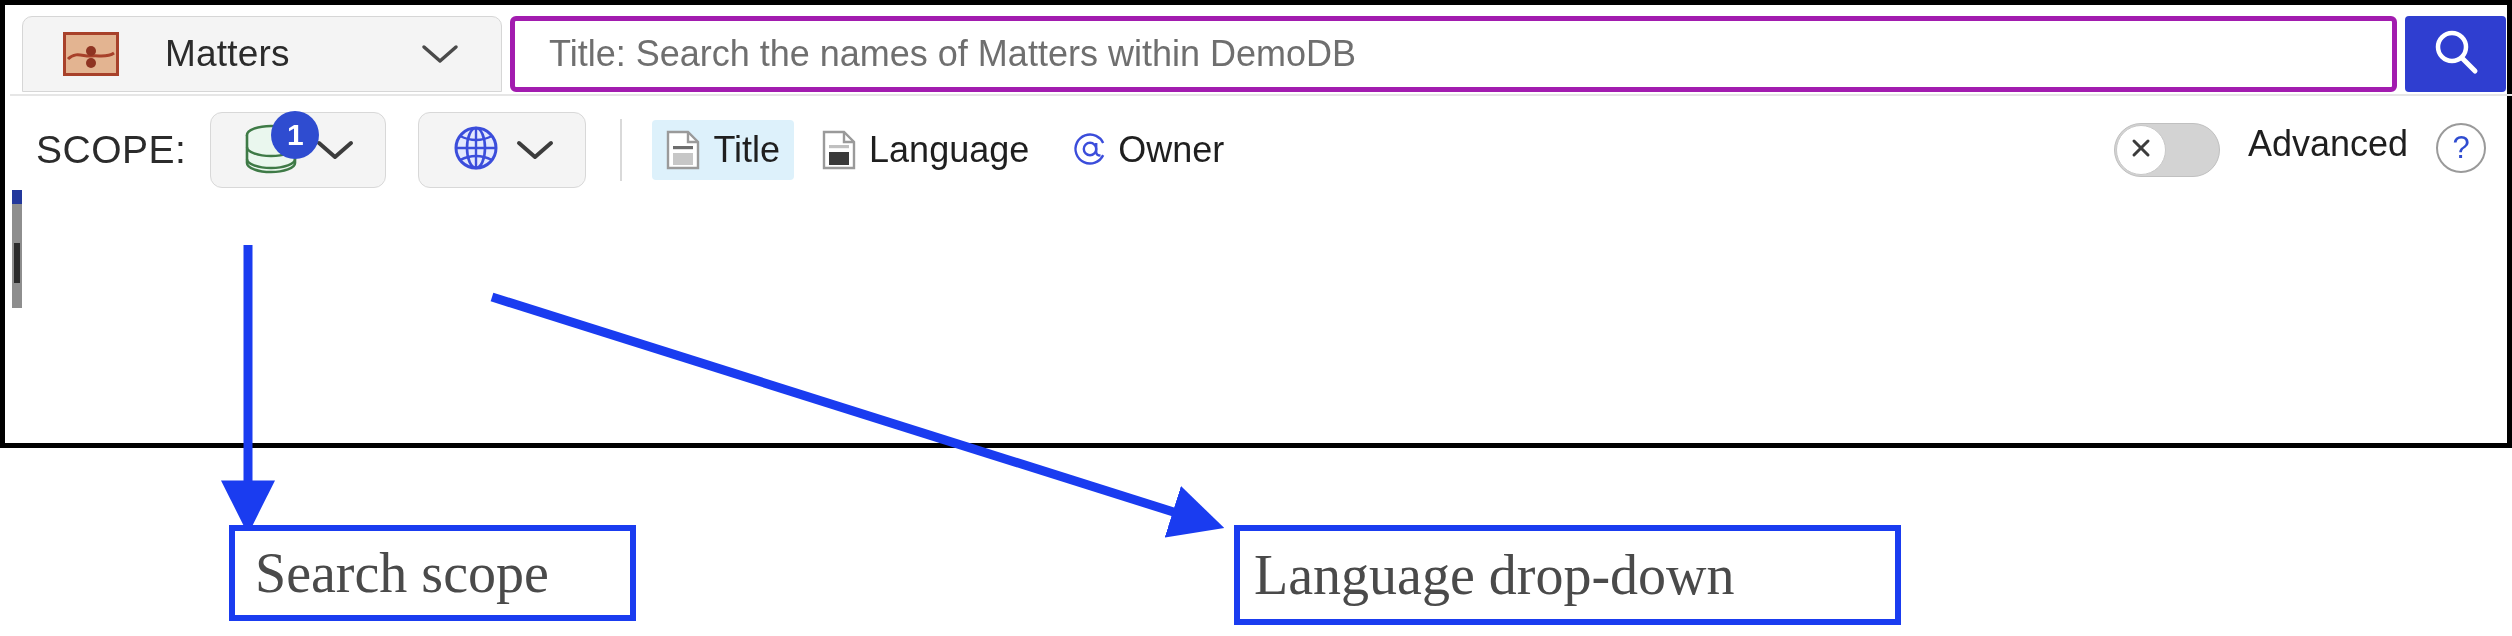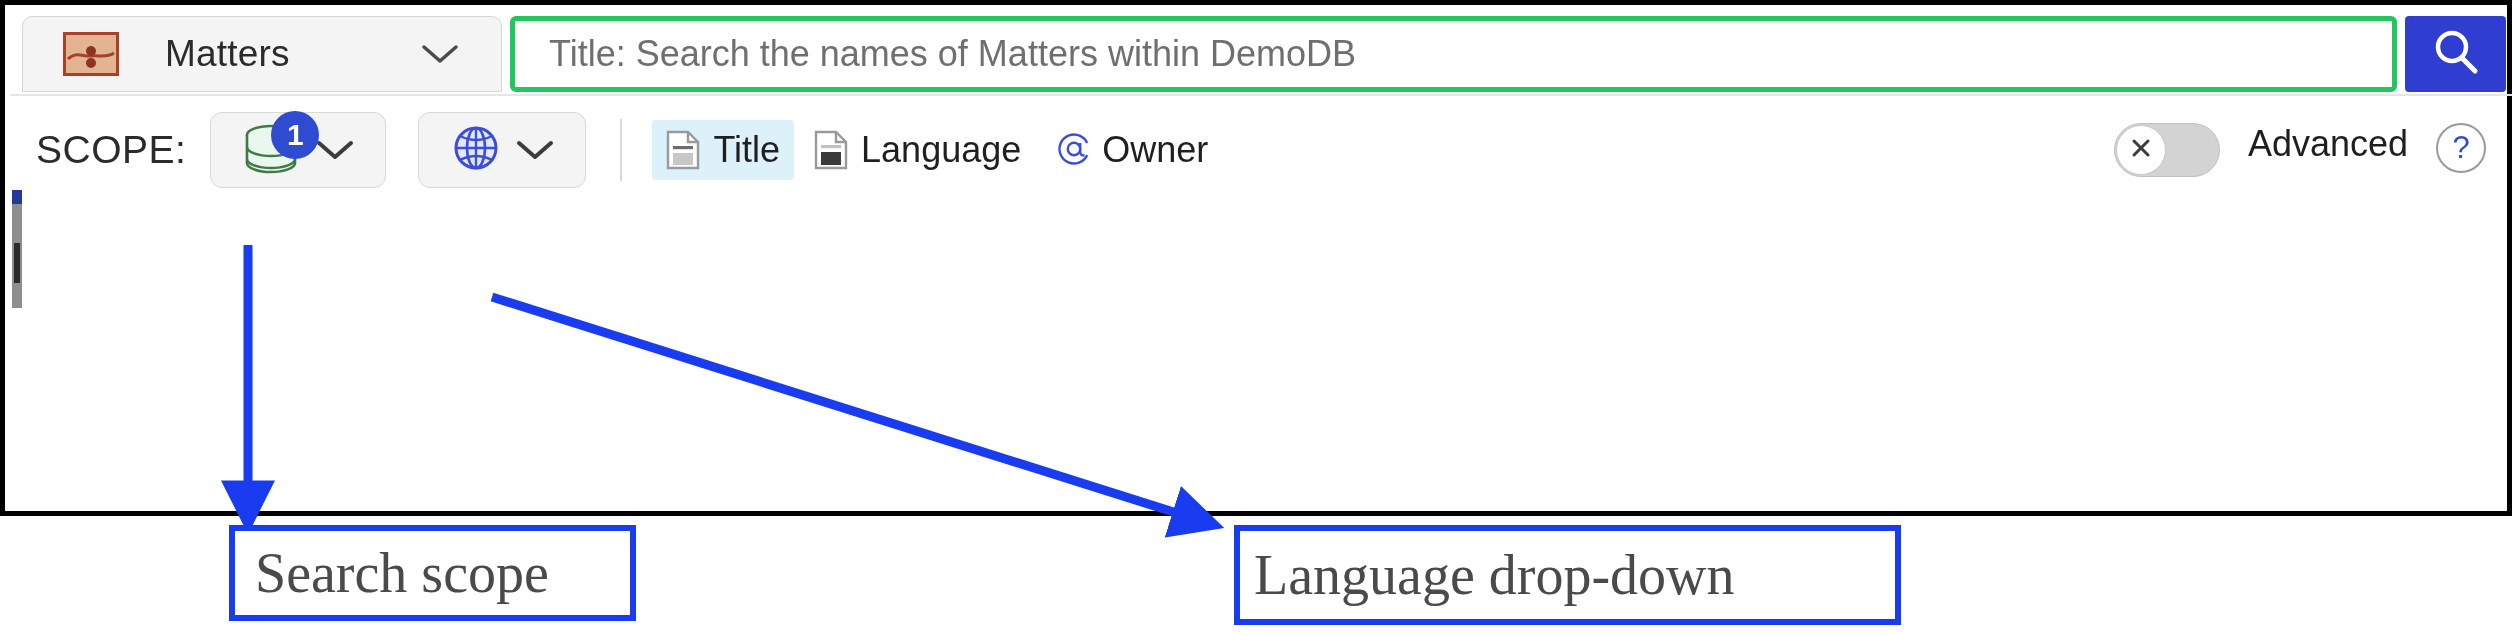--- a/index.html
+++ b/index.html
@@ -4,21 +4,21 @@
 <style>
   html,body{margin:0;padding:0;}
   body{
     width:2512px;height:636px;
     background:#ffffff;
     font-family:"Liberation Sans", sans-serif;
     overflow:hidden;
   }
   
   #frame{
-    position:absolute;left:0;top:0;width:2512px;height:516px;
+    position:absolute;left:0;top:0;width:2512px;height:448px;
     box-sizing:border-box;
     border:5px solid #000000;
     background:#ffffff;
   }
   
   #search-row{
     position:absolute;left:5px;top:5px;width:2502px;height:84px;
   }
   #type-selector{
     position:absolute;left:12px;top:6px;width:480px;height:76px;
@@ -43,21 +43,21 @@
     white-space:nowrap;
   }
   #type-chevron{
     position:absolute;right:42px;top:50%;transform:translateY(-50%);
     width:38px;height:22px;
   }
   #search-input-wrap{
     position:absolute;left:500px;top:6px;right:115px;height:76px;
     box-sizing:border-box;
     background:#ffffff;
-    border:5px solid #22c55e;
+    border:5px solid #a21caf;
     border-radius:6px;
     display:flex;align-items:center;justify-content:flex-end;
   }
   #search-input{
     border:0;outline:0;background:transparent;
     width:100%;height:100%;
     padding:0 0 0 34px;
     font-family:"Liberation Sans", sans-serif;
     font-size:36px;color:#3d3d3d;
   }
@@ -100,21 +100,21 @@
     width:48px;height:48px;border-radius:50%;
     background:#2f4cd0;color:#fff;
     font-size:30px;font-weight:600;
     display:flex;align-items:center;justify-content:center;
     line-height:1;
   }
   .chev{width:40px;height:24px;flex:none;}
   #vsep{
     width:2px;height:62px;background:#d9d9d9;margin-left:34px;
   }
-  #facets{display:flex;align-items:center;margin-left:30px;gap:6px;}
+  #facets{display:flex;align-items:center;margin-left:30px;gap:14px;}
   .facet{
     display:flex;align-items:center;gap:13px;
     padding:9px 14px;border-radius:4px;
     font-size:36px;color:#1f1f1f;white-space:nowrap;cursor:pointer;
   }
   .facet.selected{background:#ddf1fb;}
   .facet-icon{width:34px;height:40px;flex:none;display:block;}
   #right-controls{
     position:absolute;right:26px;top:50%;transform:translateY(-50%);
     display:flex;gap:28px;

